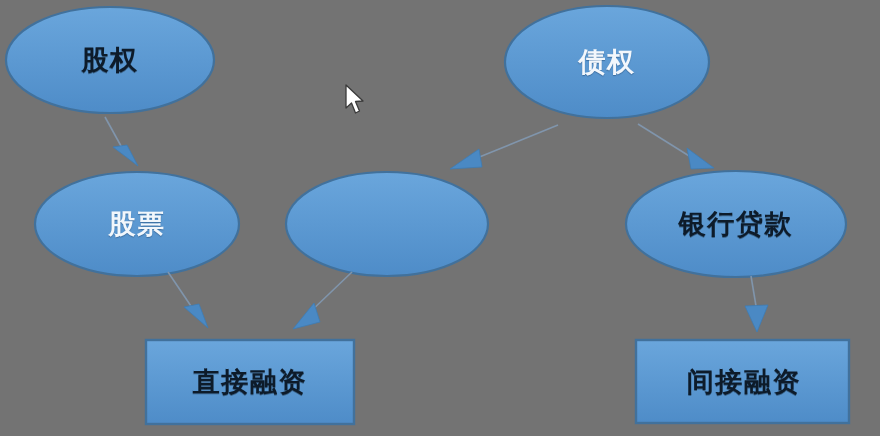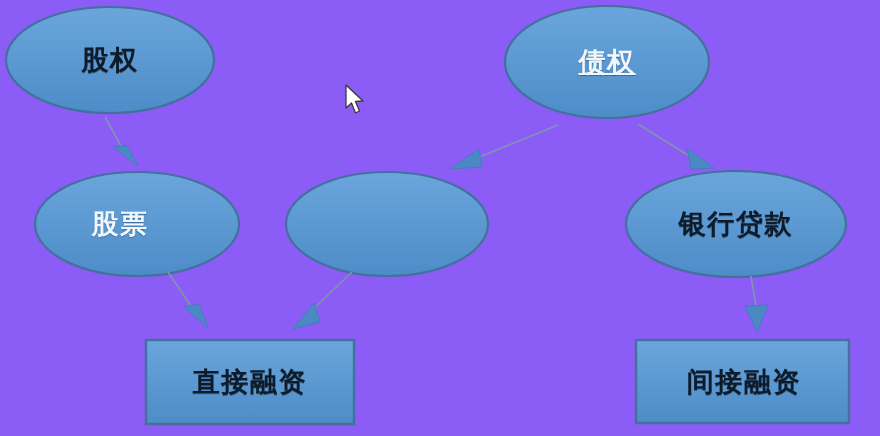--- a/index.html
+++ b/index.html
@@ -7,21 +7,21 @@
     padding: 0;
     background: #ffffff;
   }
   body {
     font-family: "Liberation Serif", "DejaVu Serif", serif;
   }
   #canvas {
     position: relative;
     width: 880px;
     height: 436px;
-    background: #8b5cf6;
+    background: #737373;
     overflow: hidden;
   }
   #svg-layer {
     position: absolute;
     left: 0;
     top: 0;
     width: 880px;
     height: 436px;
   }
   .node-label {
@@ -90,23 +90,23 @@
       <polygon points="314,303 293,329 320,322" fill="#4A89C4" stroke="#3D7CB5" stroke-width="0.8"></polygon>
     </g>
     <g>
       <line x1="751" y1="276" x2="757" y2="312" stroke="#8095AC" stroke-width="1.6"></line>
       <polygon points="745,306 757,332 768,305" fill="#4A89C4" stroke="#3D7CB5" stroke-width="0.8"></polygon>
     </g>
   </svg>
 
   <div class="node-label shadow-dark" style="left:6px; top:34px; width:208px; height:52px; color:#0D1B2A; font-size:27px;">股权</div>
 
-  <div class="node-label shadow-light" style="left:505px; top:36px; width:204px; height:52px; color:#F2F7FC; font-size:27px;text-decoration:underline;">债权</div>
+  <div class="node-label shadow-light" style="left:505px; top:36px; width:204px; height:52px; color:#F2F7FC; font-size:27px;">债权</div>
 
-  <div class="node-label shadow-light" style="left:18px; top:198px; width:204px; height:52px; color:#F2F7FC; font-size:27px;">股票</div>
+  <div class="node-label shadow-light" style="left:35px; top:198px; width:204px; height:52px; color:#F2F7FC; font-size:27px;">股票</div>
 
 
   <div class="node-label shadow-dark" style="left:146px; top:356px; width:208px; height:52px; color:#0D1B2A; font-size:27px;">直接融资</div>
 
   <div class="node-label shadow-dark" style="left:626px; top:198px; width:220px; height:52px; color:#0D1B2A; font-size:27px;">银行贷款</div>
 
   <div class="node-label shadow-dark" style="left:636px; top:356px; width:216px; height:52px; color:#0D1B2A; font-size:27px;">间接融资</div>
 
   <div id="cursor" style="left:344px; top:84px; width:26px; height:34px;">
     <svg width="26" height="34" viewBox="0 0 26 34">

